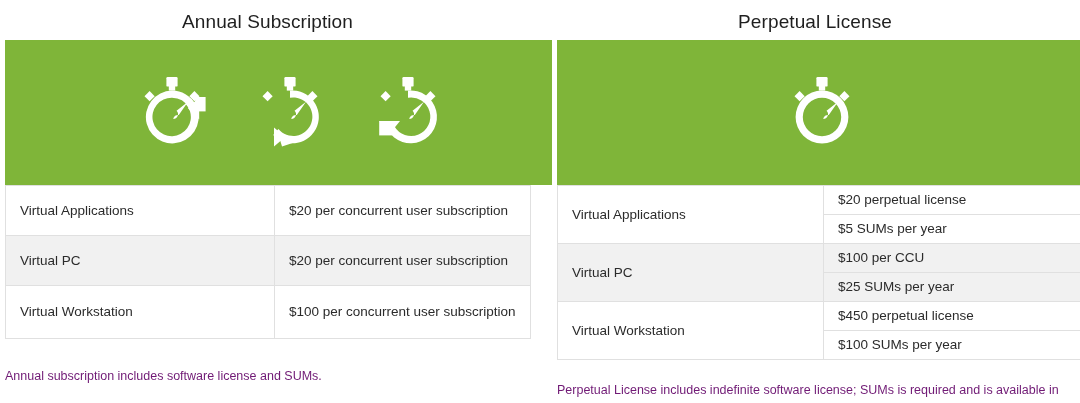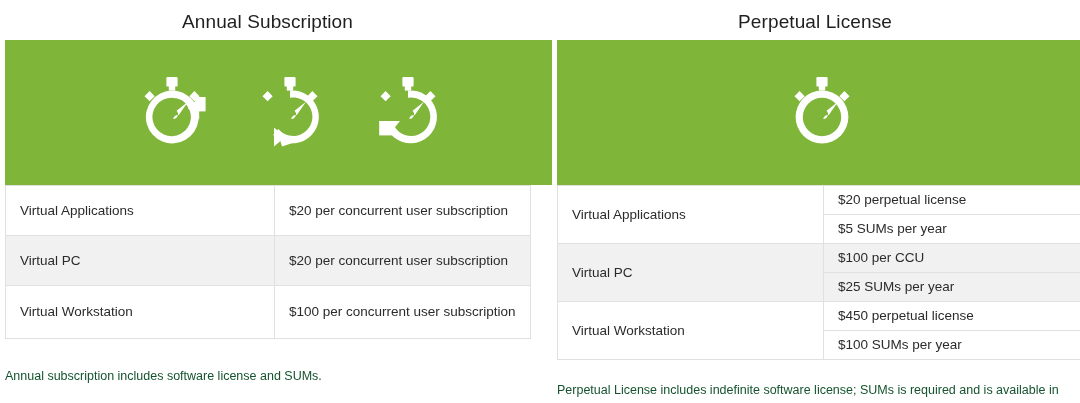--- a/index.html
+++ b/index.html
@@ -97,21 +97,21 @@
   .table-right col.r1 { width: 266px; }
   .table-right col.r2 { width: 264px; }
   .table-right td { height: 28px; }
   .table-right td.label-cell { height: 56px; }
   .table-right tr.alt td { background: #f1f1f1; }
 
   
   .note {
     font-size: 12.5px;
     line-height: 21px;
-    color: #14532d;
+    color: #701a75;
   }
   .note-left  { margin-top: 27px; width: 520px; }
   .note-right { margin-top: 20px; width: 523px; }
 </style>
 </head>
 <body>
 
 <div class="board">
 
   <section class="panel panel-left">

